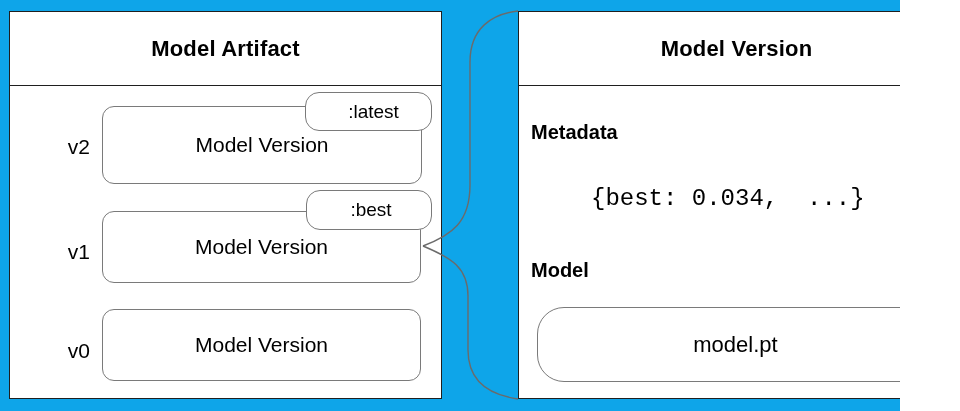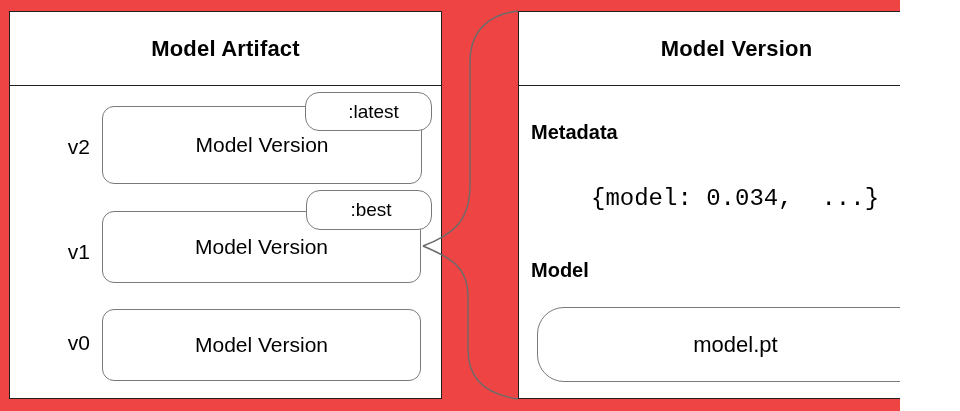--- a/index.html
+++ b/index.html
@@ -6,21 +6,21 @@
     margin: 0;
     padding: 0;
     background: #ffffff;
     font-family: "Liberation Sans", sans-serif;
     color: #000000;
   }
   .canvas {
     position: relative;
     width: 900px;
     height: 411px;
-    background: #ef4444;
+    background: #0ea5e9;
     overflow: hidden;
   }
 
   
   .panel {
     position: absolute;
     background: #ffffff;
     border: 1.6px solid #1f1f1f;
     box-sizing: border-box;
   }
@@ -43,21 +43,21 @@
   
   .version-label {
     position: absolute;
     width: 52px;
     text-align: right;
     font-size: 21px;
     line-height: 24px;
   }
   .vlabel-v2 { left: 28px; top: 123px; }
   .vlabel-v1 { left: 28px; top: 228px; }
-  .vlabel-v0 { left: 28px; top: 319px; }
+  .vlabel-v0 { left: 28px; top: 327px; }
 
   .mv-box {
     position: absolute;
     border: 1.4px solid #7a7a7a;
     border-radius: 12px;
     background: #ffffff;
     box-sizing: border-box;
     display: flex;
     align-items: center;
     justify-content: center;
@@ -159,21 +159,21 @@
     </div>
   </div>
 
   <div class="panel panel-right">
     <div class="panel-header">
       <span class="panel-title">Model Version</span>
     </div>
 
     <span class="section-heading heading-metadata">Metadata</span>
 
-    <span class="metadata-value">{model: 0.034,  ...}</span>
+    <span class="metadata-value">{best: 0.034,  ...}</span>
 
     <span class="section-heading heading-files">Model</span>
 
     <div class="file-box">
       <span>model.pt</span>
     </div>
   </div>
 
   <svg class="connector-svg" viewBox="0 0 960 411" xmlns="http://www.w3.org/2000/svg">
     <path d="M 518,11 C 492,14 470,28 470,62 L 470,185 C 470,222 452,235 423,246" fill="none" stroke="#6b6b6b" stroke-width="1.4"></path>

